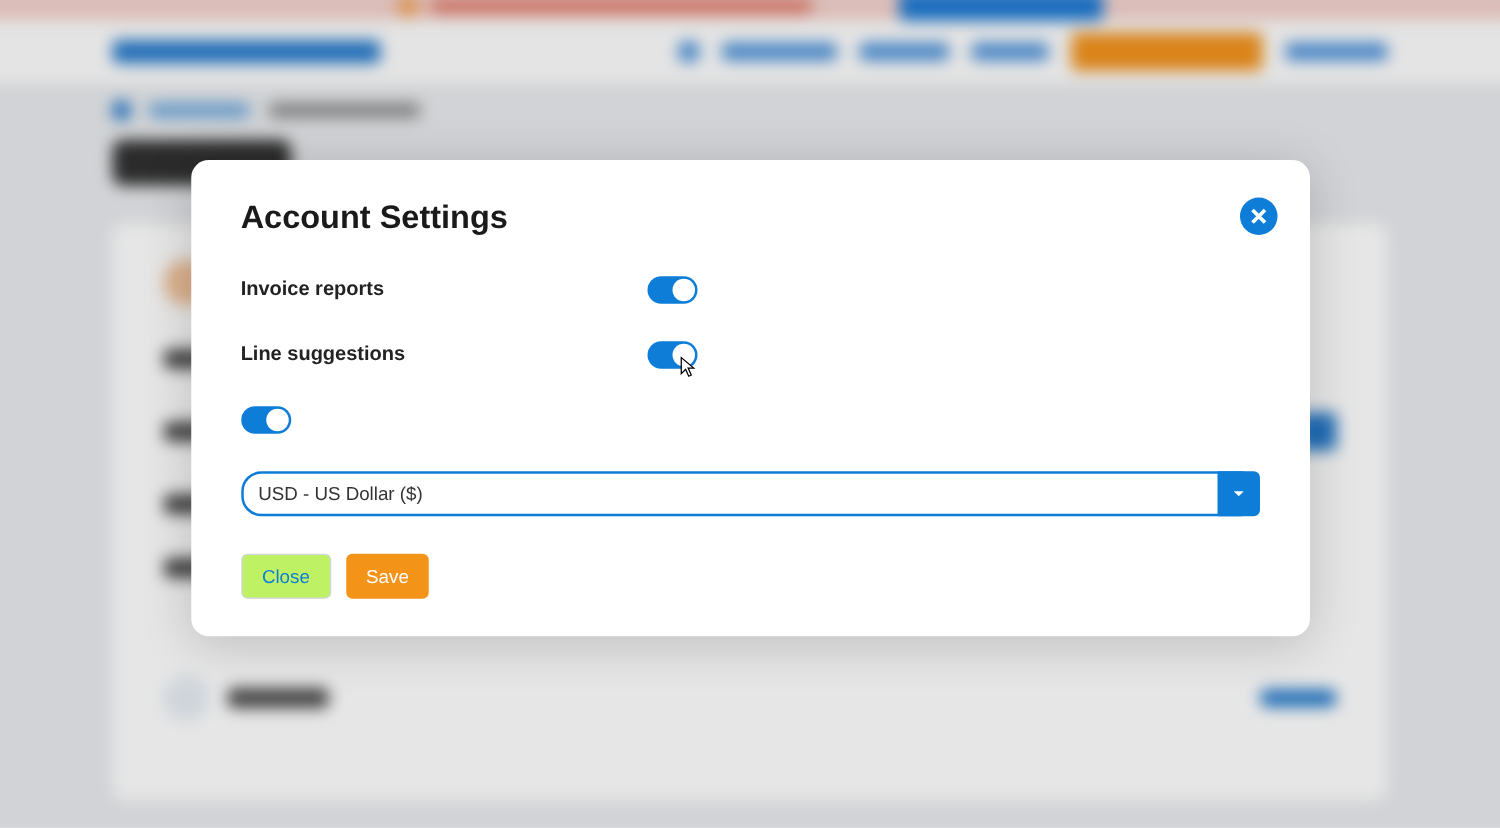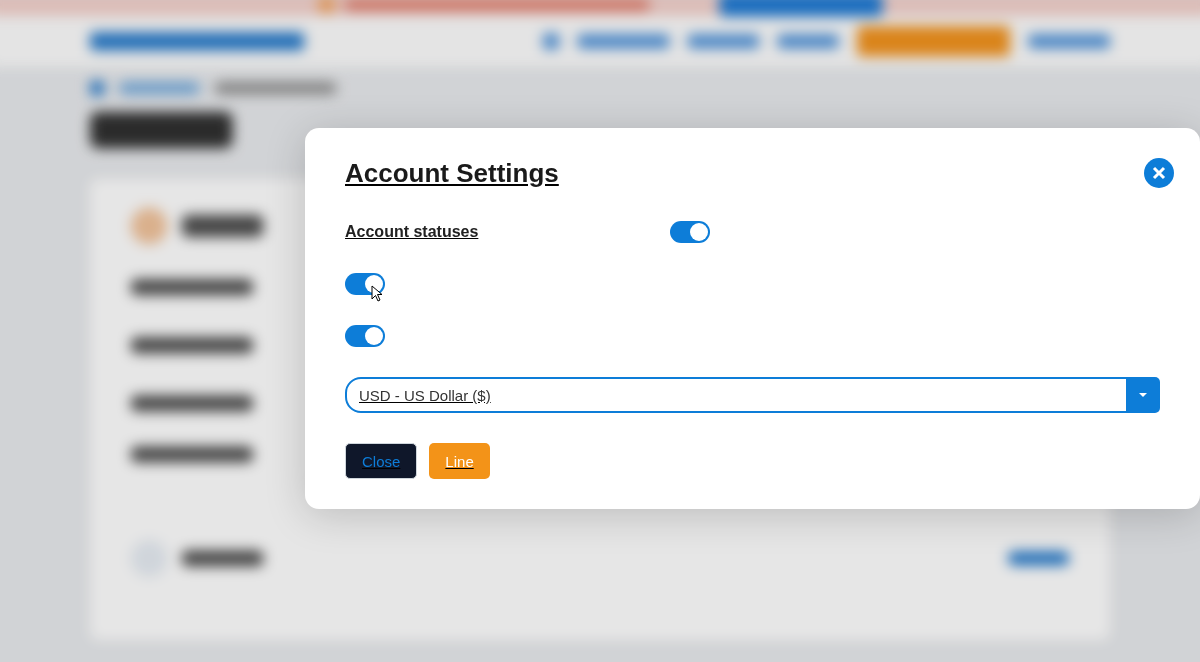--- a/index.html
+++ b/index.html
@@ -177,23 +177,22 @@
       margin-top: -20px;
       margin-bottom: 30px;
     }
     
     .modal-overlay {
       position: absolute;
       inset: 0;
       background: rgba(50, 50, 50, 0.12);
       display: flex;
       align-items: flex-start;
-      justify-content: flex-end;
+      justify-content: center;
       padding-top: 128px;
-      text-decoration: underline;
     }
     .modal {
       width: 895px;
       background: #fff;
       border-radius: 14px;
       box-shadow: 0 6px 40px rgba(0,0,0,0.18);
       padding: 30px 40px 30px 40px;
       position: relative;
     }
     .modal-title {
@@ -299,21 +298,21 @@
       display: inline-flex;
       align-items: center;
       justify-content: center;
       height: 36px;
       padding: 0 16px;
       border-radius: 5px;
       font-size: 15px;
       cursor: pointer;
     }
     .btn-secondary {
-      background: #0f172a;
+      background: #bef264;
       border: 1px solid #cfd6dc;
       color: #0d7dd8;
     }
     .btn-primary {
       background: #f39318;
       border: none;
       color: #fff;
       font-weight: 500;
     }
   </style>
@@ -375,27 +374,28 @@
 <div class="modal-overlay">
   <div class="modal">
     <div class="close-icon">
       <svg viewBox="0 0 16 16">
           <path d="M3 3 L13 13 M13 3 L3 13"></path>
         </svg>
     </div>
     <h2 class="modal-title">Account Settings</h2>
 
     <div class="setting-row">
-      <div class="setting-label">Account statuses</div>
+      <div class="setting-label">Invoice reports</div>
       <div class="toggle">
         <div class="knob"></div>
       </div>
     </div>
 
     <div class="setting-row">
+      <div class="setting-label">Line suggestions</div>
       <div class="toggle" style="position:relative">
         <div class="knob"></div>
         <svg class="cursor-overlay" width="16" height="18" viewBox="0 0 16 18">
           <path d="M1 1 L1 14 L4.5 10.5 L7 16 L9 15 L6.5 9.5 L11 9.5 Z" fill="#fff" stroke="#000" stroke-width="1"></path>
         </svg>
       </div>
     </div>
 
     <div class="setting-row">
       <div class="toggle">
@@ -411,16 +411,16 @@
         <div class="select-arrow">
           <svg viewBox="0 0 12 12">
               <path d="M2 4 L6 8 L10 4 Z"></path>
             </svg>
         </div>
       </div>
     </div>
 
     <div class="modal-footer">
       <button class="btn btn-secondary">Close</button>
-      <button class="btn btn-primary">Line</button>
+      <button class="btn btn-primary">Save</button>
     </div>
   </div>
 </div>
 
 </body></html>

